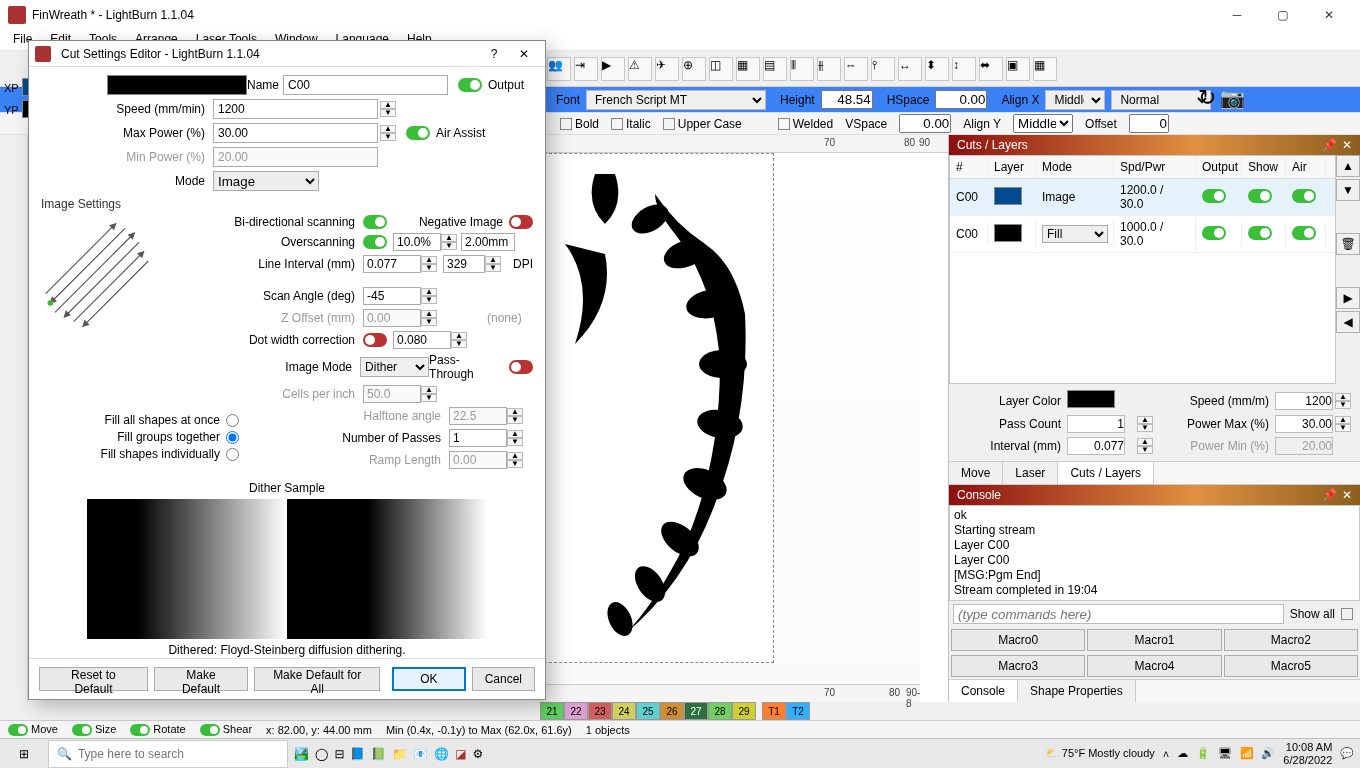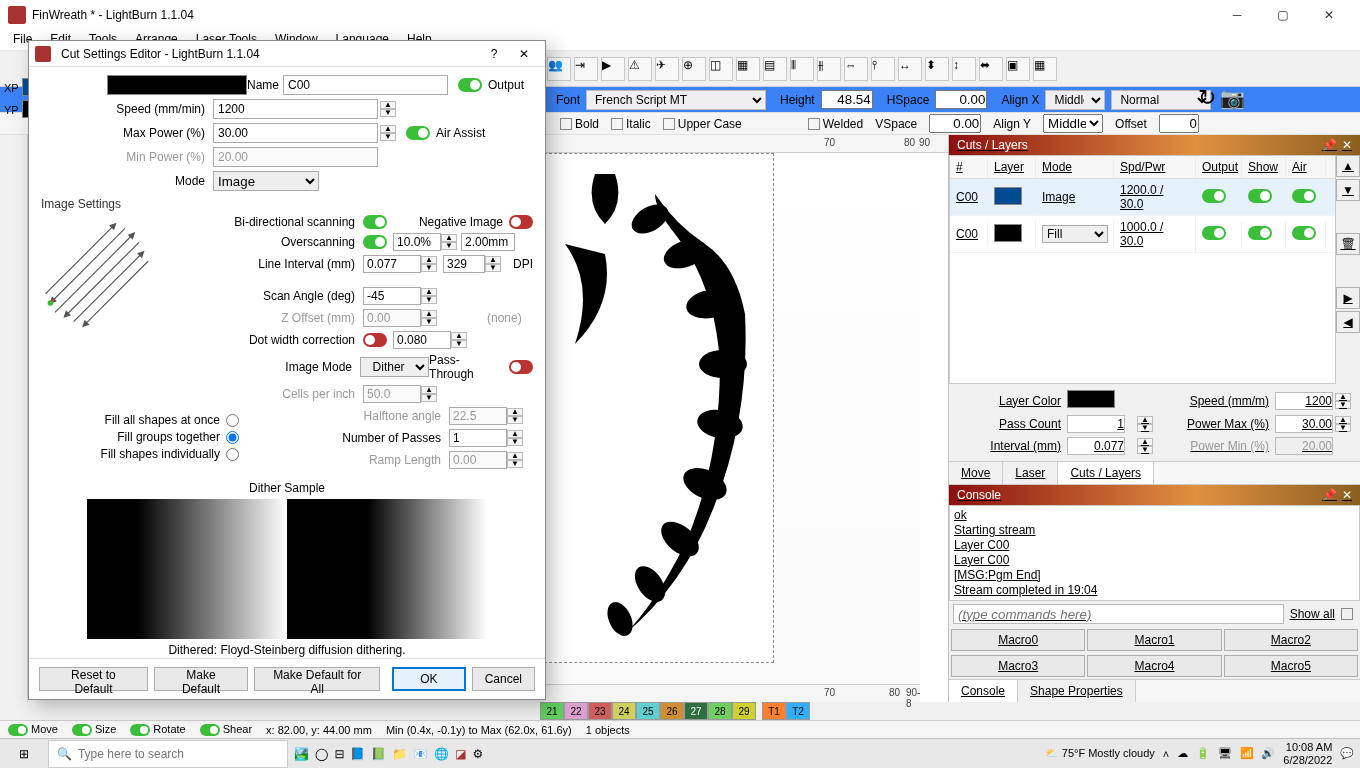--- a/index.html
+++ b/index.html
@@ -22,21 +22,21 @@
 
 .fontbar { height: 26px; background: #3b82f6; display: flex; align-items: center; padding: 0 6px; gap: 6px; font-size: 12px; border-bottom: 1px solid #e0e0e0; }
 .fontbar label { margin-left: 8px; }
 .fontbar input[type=text], .fontbar select { height: 20px; border: 1px solid #bbb; padding: 0 4px; font-size: 12px; }
 .small-spin { width: 52px; text-align: right; }
 
 
 .optbar { height: 22px; background: #f5f5f5; display: flex; align-items: center; gap: 12px; padding-left: 560px; font-size: 12px; border-bottom: 1px solid #e0e0e0; }
 
 
-.main { position: absolute; left: 0; top: 135px; right: 0; bottom: 66px; display: flex; text-decoration: underline; }
+.main { position: absolute; left: 0; top: 135px; right: 0; bottom: 66px; display: flex; }
 .left-gutter { width: 28px; background: #f0f0f0; border-right: 1px solid #d0d0d0; }
 .canvas-area { flex: 1; background: #fff; position: relative; }
 .ruler-h { position: absolute; top: 0; left: 0; right: 0; height: 18px; background: #f5f5f5; border-bottom: 1px solid #ccc; }
 .ruler-v { position: absolute; top: 18px; bottom: 0; right: 0; width: 28px; background: #f5f5f5; border-left: 1px solid #ccc; }
 .canvas-inner { position: absolute; left: 0; top: 18px; right: 28px; bottom: 18px; background: linear-gradient(0deg,#fafafa,#fff); }
 .design-bound { position: absolute; left: 0; top: 0; width: 230px; height: 510px; border: 1px dashed #888; background: #fff; }
 .wreath { position: absolute; left: 10px; top: 10px; width: 200px; height: 490px; }
 
 
 .right-panels { width: 412px; background: #f0f0f0; border-left: 1px solid #c0c0c0; display: flex; flex-direction: column; }
@@ -103,21 +103,21 @@
 .field-row input[type=text] { flex: 0 0 100px; height: 20px; border: 1px solid #aaa; padding: 0 4px; font-size: 12px; }
 .disabled-txt { color: #999; }
 .section-lbl { font-size: 12px; color: #333; margin: 6px 0 4px 0; }
 
 .image-settings-grid { display:flex; }
 .arrows-svg { width: 120px; height: 120px; }
 .settings-col { flex:1; }
 .srow { display: flex; align-items: center; margin-bottom: 4px; }
 .srow .slabel { width: 210px; text-align: right; padding-right: 8px; font-size: 12px; }
 .srow input { width: 58px; height: 18px; border: 1px solid #aaa; text-align: left; padding: 0 3px; font-size: 12px; }
-.srow select { width: 70px; height: 20px; border: 1px solid #aaa; font-size: 12px; text-align: center; }
+.srow select { width: 70px; height: 20px; border: 1px solid #aaa; font-size: 12px; }
 .srow .extra { margin-left: 12px; font-size: 12px; }
 
 .radio-group { margin-top: 6px; font-size: 12px; }
 .radio-group label { display: flex; align-items: center; gap: 6px; margin-bottom: 3px; justify-content: flex-end; width: 198px;}
 
 .dither-title { text-align: center; font-size: 12px; margin: 8px 0 4px; }
 .dither-box { width: 400px; height: 140px; margin: 0 auto; position: relative; background: #fff; border: 0; display:flex; }
 .dither-half { width:50%; height:100%; }
 .dither-grad1 { background: linear-gradient(90deg, #000 0%, #000 25%, #fff 100%); }
 .dither-grad2 { background: linear-gradient(90deg, #000 0%, #000 40%, #fff 100%); position:relative; }
@@ -194,21 +194,21 @@
   <input class="small-spin" value="0.00" style="">
   <label>Align X</label>
   <select style="width:60px;"><option>Middle</option></select>
   <select style="width:100px;"><option>Normal</option></select>
 </div>
 
 <div class="optbar">
   <span><span class="chk"></span><span>Bold</span></span>
   <span><span class="chk"></span><span>Italic</span></span>
   <span><span class="chk"></span><span>Upper Case</span></span>
-  <span style="margin-left:54px"><span class="chk"></span><span>Welded</span></span>
+  <span style="margin-left:24px"><span class="chk"></span><span>Welded</span></span>
   <label>VSpace</label>
   <input class="small-spin" value="0.00" style="">
   <label>Align Y</label>
   <select style="width:60px;"><option>Middle</option></select>
   <label>Offset</label>
   <input class="small-spin" style="width: 40px;" value="0">
 </div>
 
 <div class="fonticons">
   <span style="font-size:22px">↻</span>

